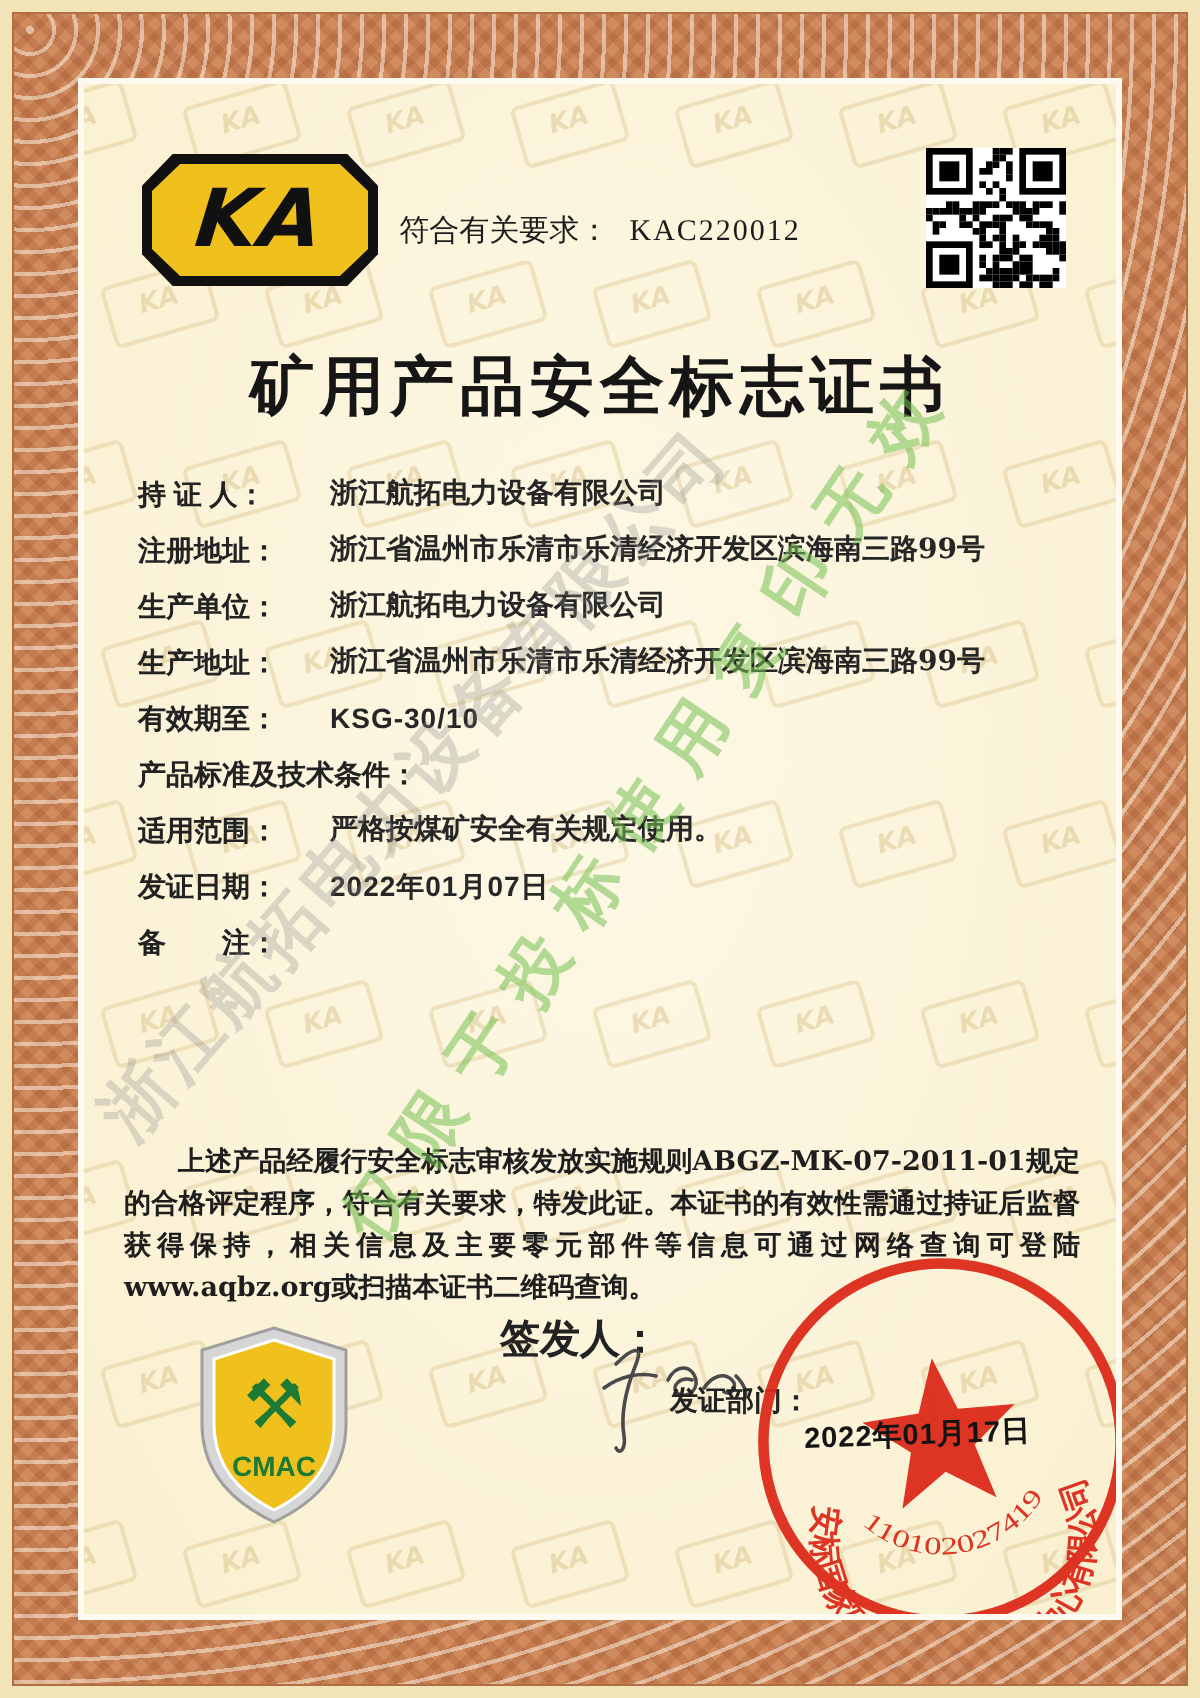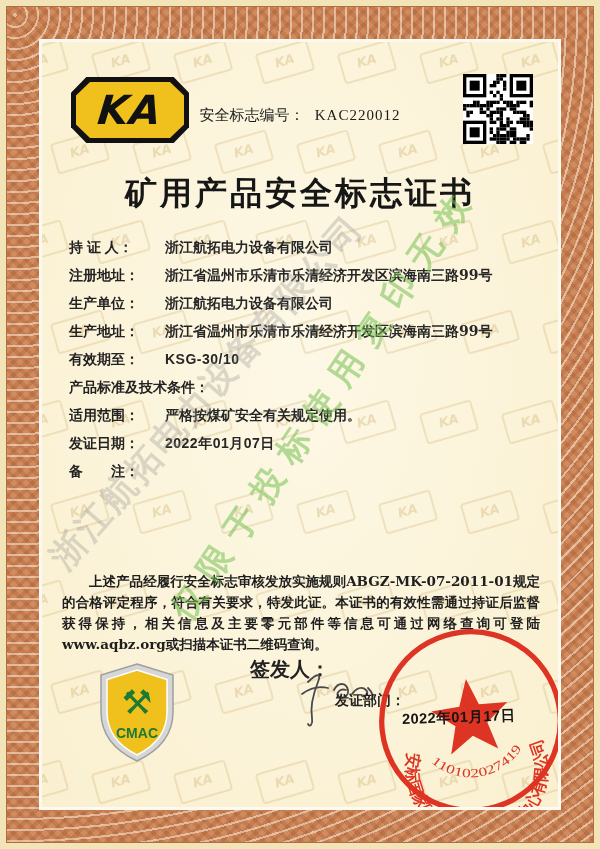--- a/index.html
+++ b/index.html
@@ -140,21 +140,21 @@
       <div class="wm wm-green">仅限于投标使用复印无效</div>
 
       <div class="content">
 
         <div class="ka-logo">
           <div class="ka-logo-in">
             <span class="ka-logo-txt">KA</span>
           </div>
         </div>
         <div class="cert-line">
-          <span class="lbl">安全标志编号：</span>
+          <span class="lbl">符合有关要求：</span>
           <span class="val">KAC220012</span>
         </div>
         <svg class="qr" viewBox="0 0 63 63">
             <rect width="63" height="63" fill="#ffffff"></rect>
             <rect x="30" y="0" width="3" height="3" fill="#000"></rect>
             <rect x="33" y="0" width="3" height="3" fill="#000"></rect>
             <rect x="36" y="0" width="3" height="3" fill="#000"></rect>
             <rect x="30" y="3" width="3" height="3" fill="#000"></rect>
             <rect x="33" y="3" width="3" height="3" fill="#000"></rect>
             <rect x="27" y="6" width="3" height="3" fill="#000"></rect>

